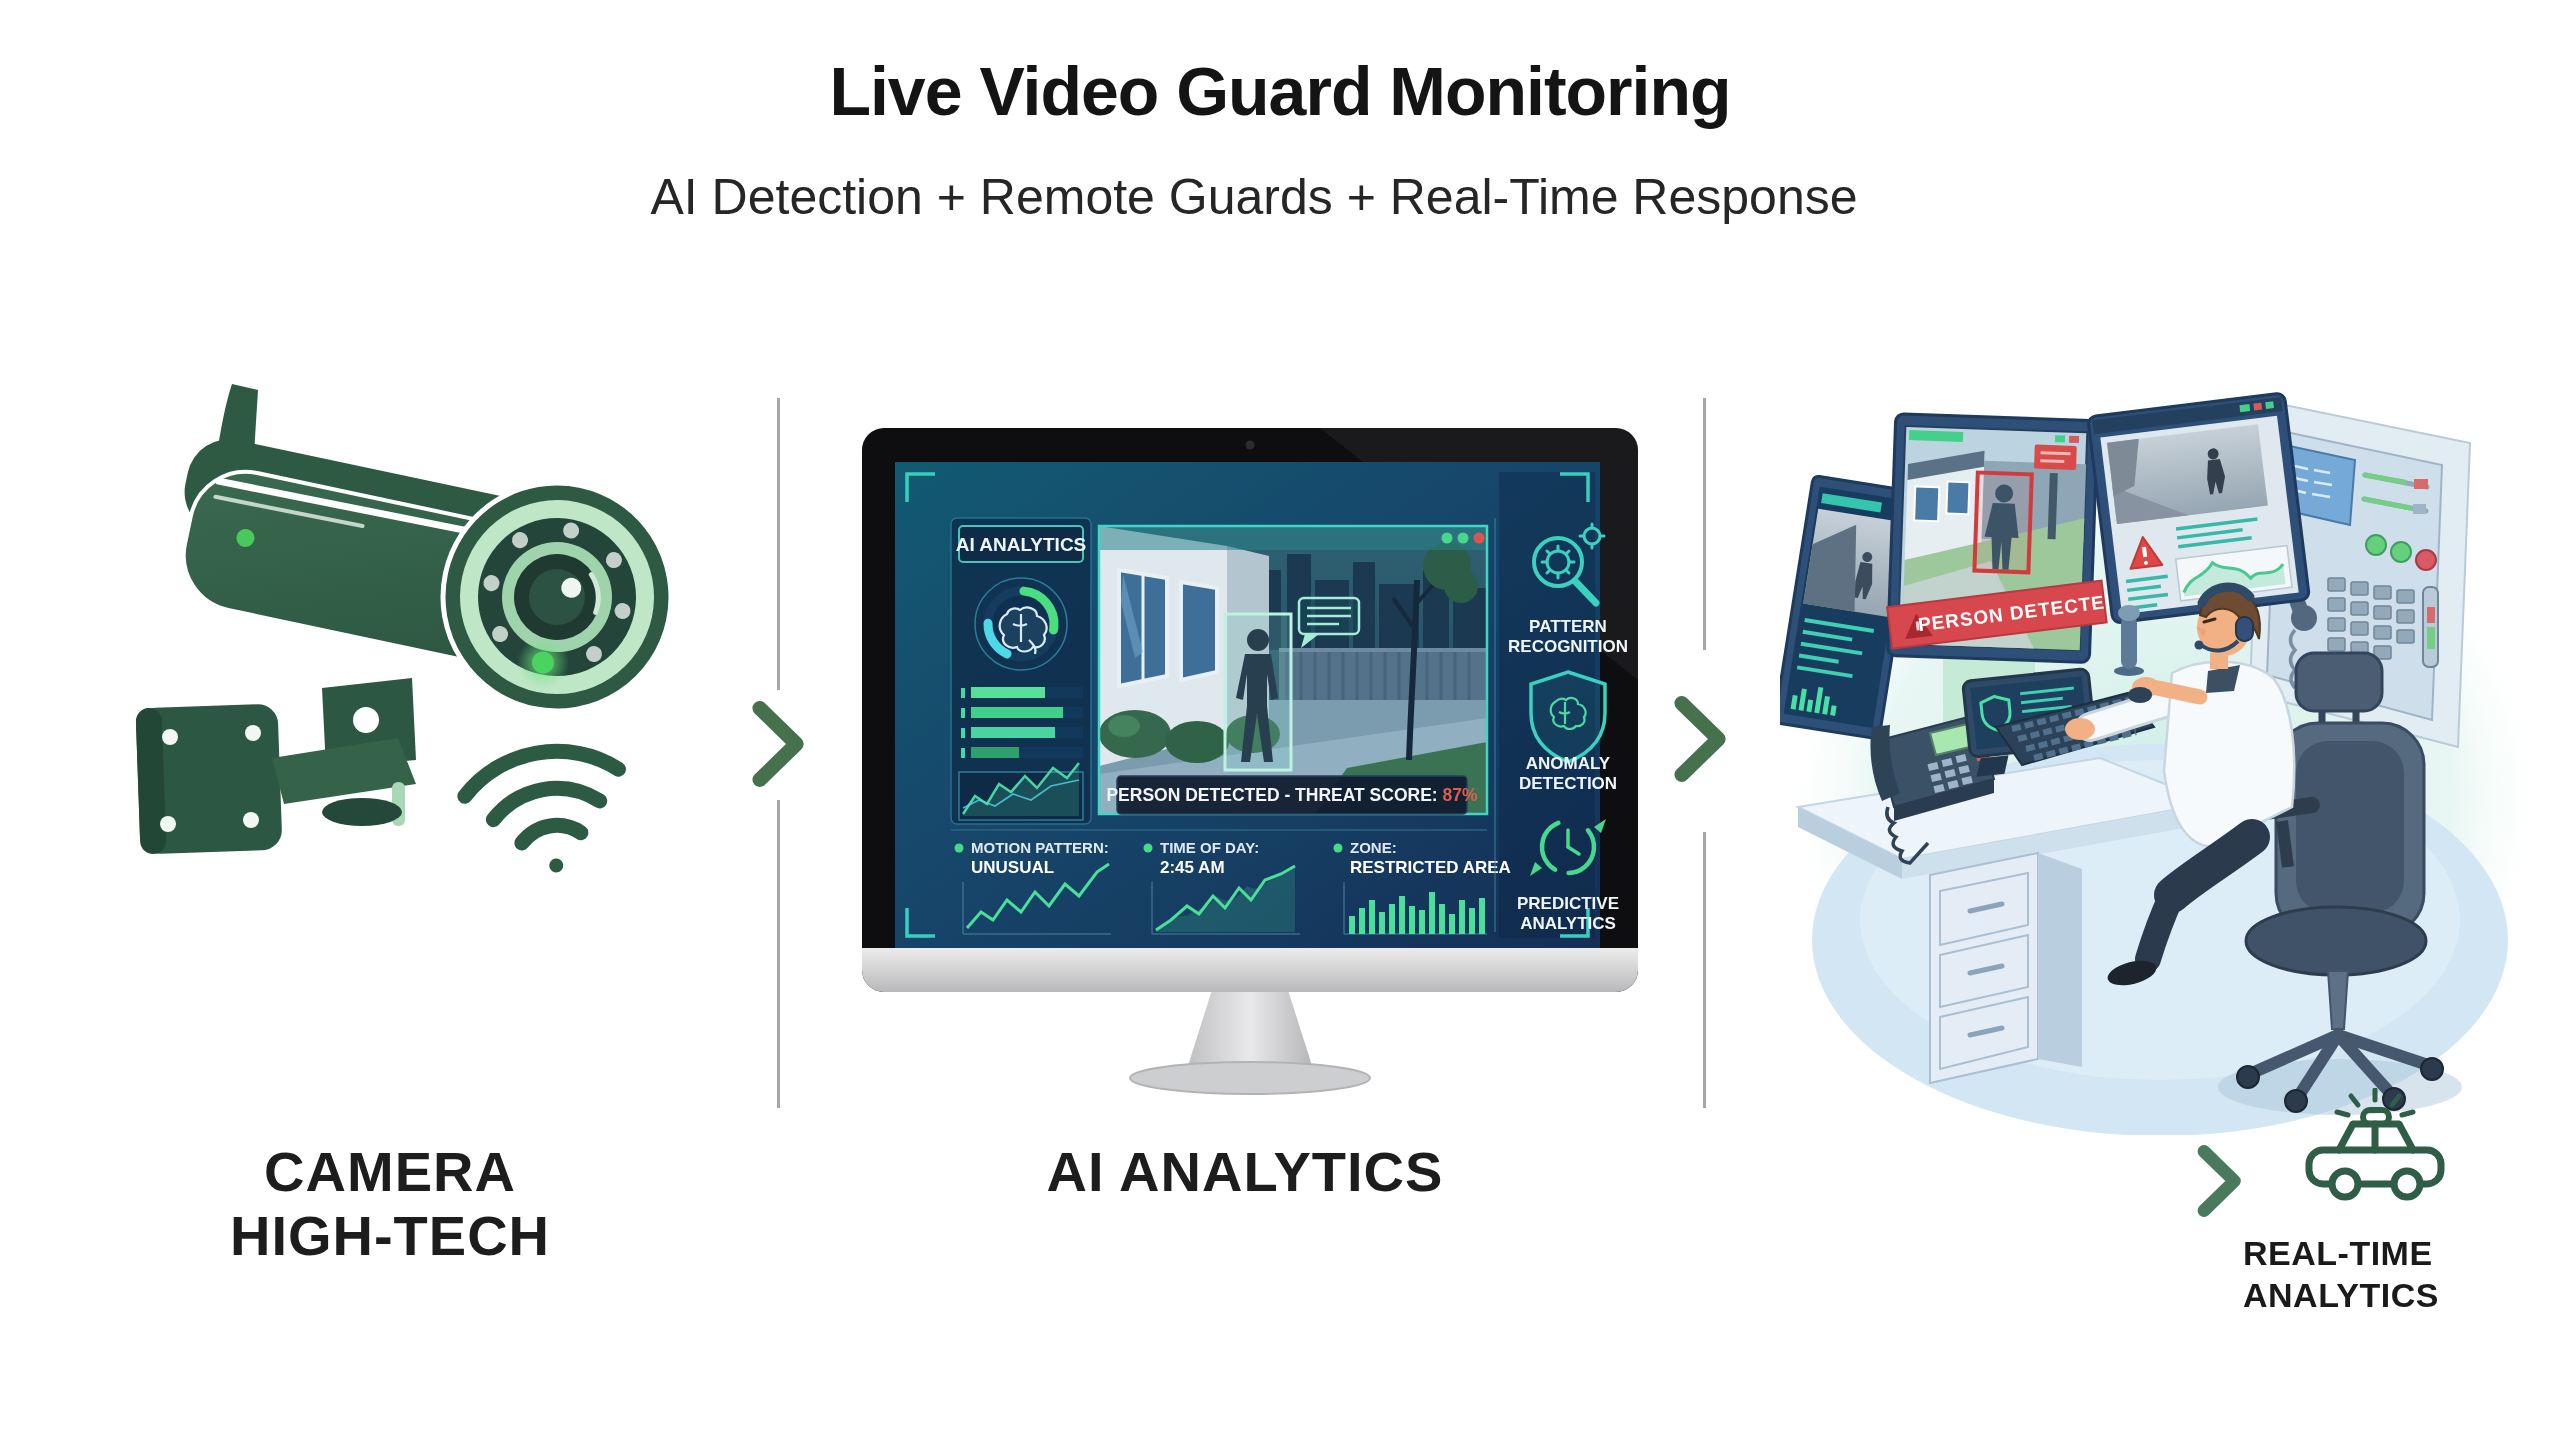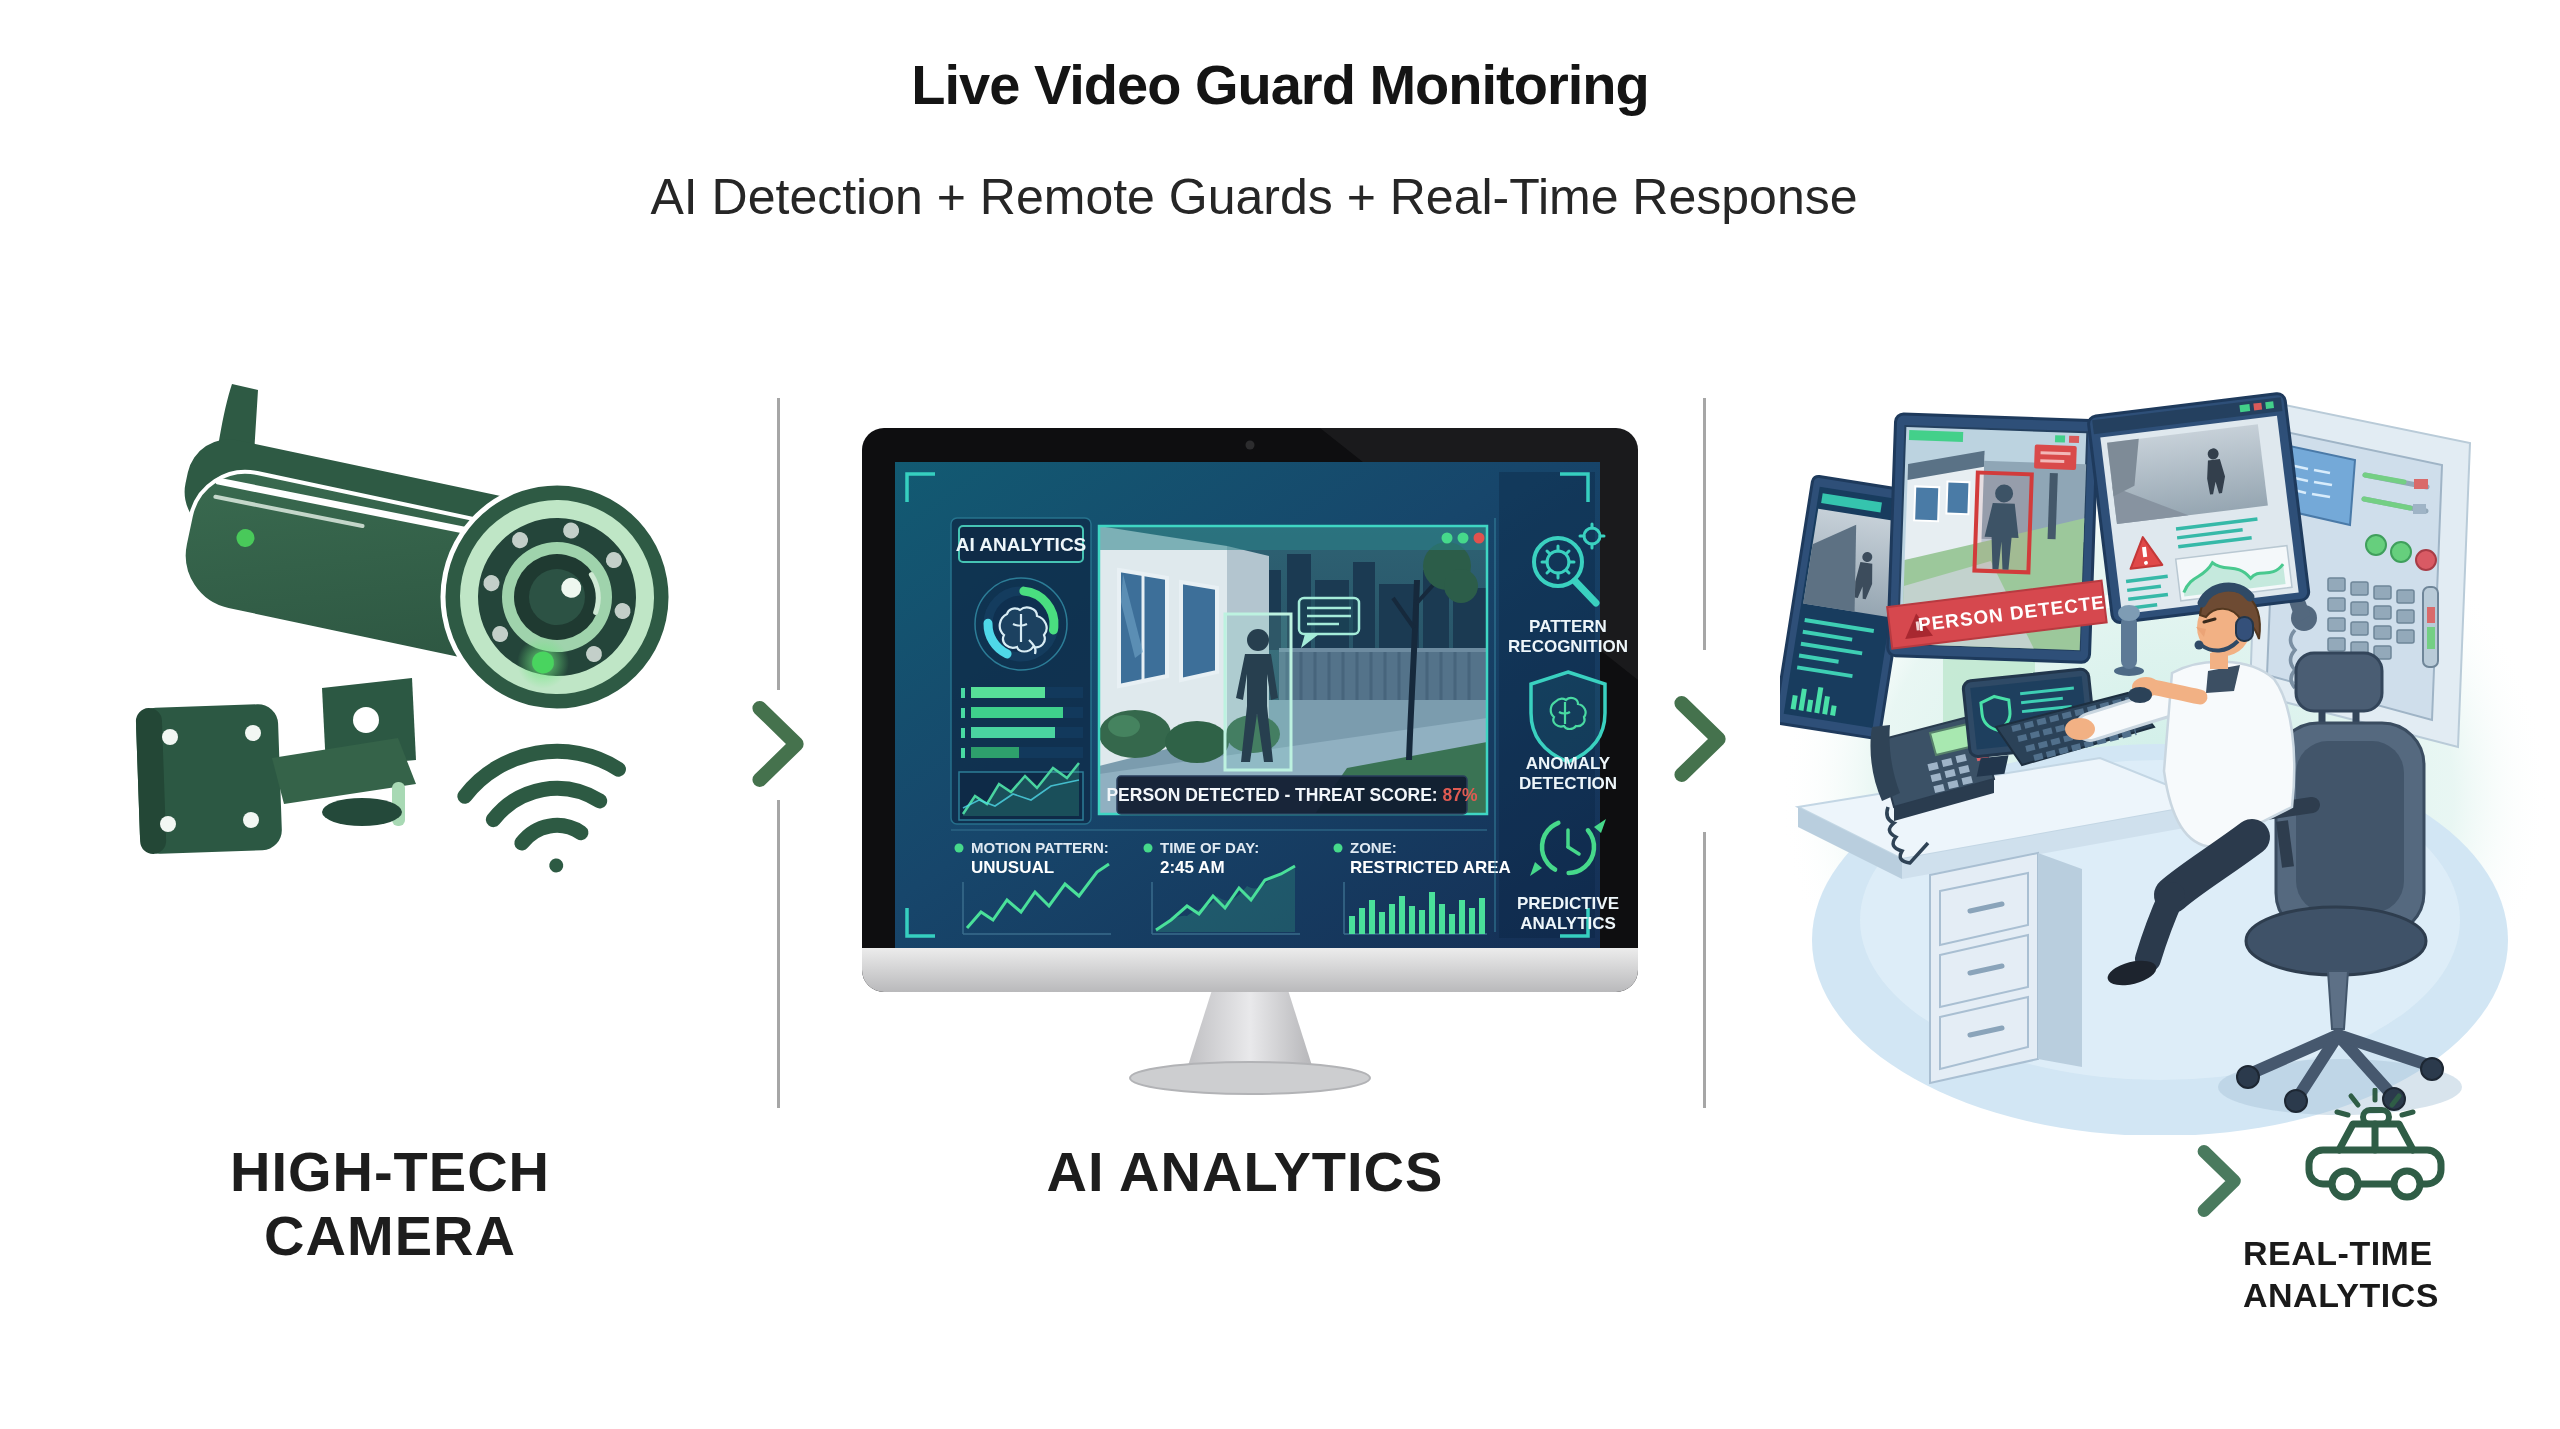--- a/index.html
+++ b/index.html
@@ -1,19 +1,19 @@
 <!DOCTYPE html>
 <html><head>
 <meta charset="utf-8">
 <style>
   html,body{margin:0;padding:0;background:#ffffff;}
   .canvas{position:relative;width:2560px;height:1429px;background:#ffffff;overflow:hidden;
           font-family:"Liberation Sans",sans-serif;}
   .abs{position:absolute;}
-  .title{left:0;top:52px;width:2560px;text-align:center;font-size:56px;font-weight:800;
+  .title{left:0;top:52px;width:2560px;text-align:center;font-size:68px;font-weight:800;
          color:#141414;letter-spacing:-1px;}
   .subtitle{left:0;top:168px;width:2508px;text-align:center;font-size:50px;font-weight:500;color:#262626;}
   .step-label{font-weight:700;color:#1d1d1d;text-align:center;font-size:56px;line-height:64px;letter-spacing:1px;}
   .resp-label{font-weight:700;color:#1a1a1a;text-align:left;font-size:34px;line-height:42px;letter-spacing:.5px;}
   .sep{width:3px;background:#a6a6a6;}
   svg text{font-family:"Liberation Sans",sans-serif;}
 </style>
 </head>
 <body>
 
@@ -667,22 +667,22 @@
       <path d="M458,266 C446,278 432,278 421,270" stroke="#2f4a66" stroke-width="4" fill="none"></path>
       <circle cx="419" cy="270" r="4.5" fill="#2f4a66"></circle>
 
       <path d="M472,462 C440,486 410,504 392,520" stroke="#2b3a4c" stroke-width="36" fill="none" stroke-linecap="round"></path>
       <path d="M392,520 C382,542 374,564 368,584" stroke="#2b3a4c" stroke-width="26" fill="none" stroke-linecap="round"></path>
       <ellipse cx="352" cy="598" rx="25" ry="11" fill="#1d242e" transform="rotate(-14 352 598)"></ellipse>
     </g>
   </svg>
 
   <div class="abs step-label" style="left:140px;top:1140px;width:500px;">
+    <div>CAMERA</div>
     <div>HIGH-TECH</div>
-    <div>CAMERA</div>
   </div>
 
   <div class="abs step-label" style="left:995px;top:1140px;width:500px;">
     <div>AI ANALYTICS</div>
   </div>
 
 
   <svg class="abs" style="left:2196px;top:1142px;" width="48" height="78" viewBox="0 0 60 90">
     <polyline points="10,8 48,45 10,82" fill="none" stroke="#4a7a5e" stroke-width="16" stroke-linecap="round" stroke-linejoin="round"></polyline>
   </svg>

